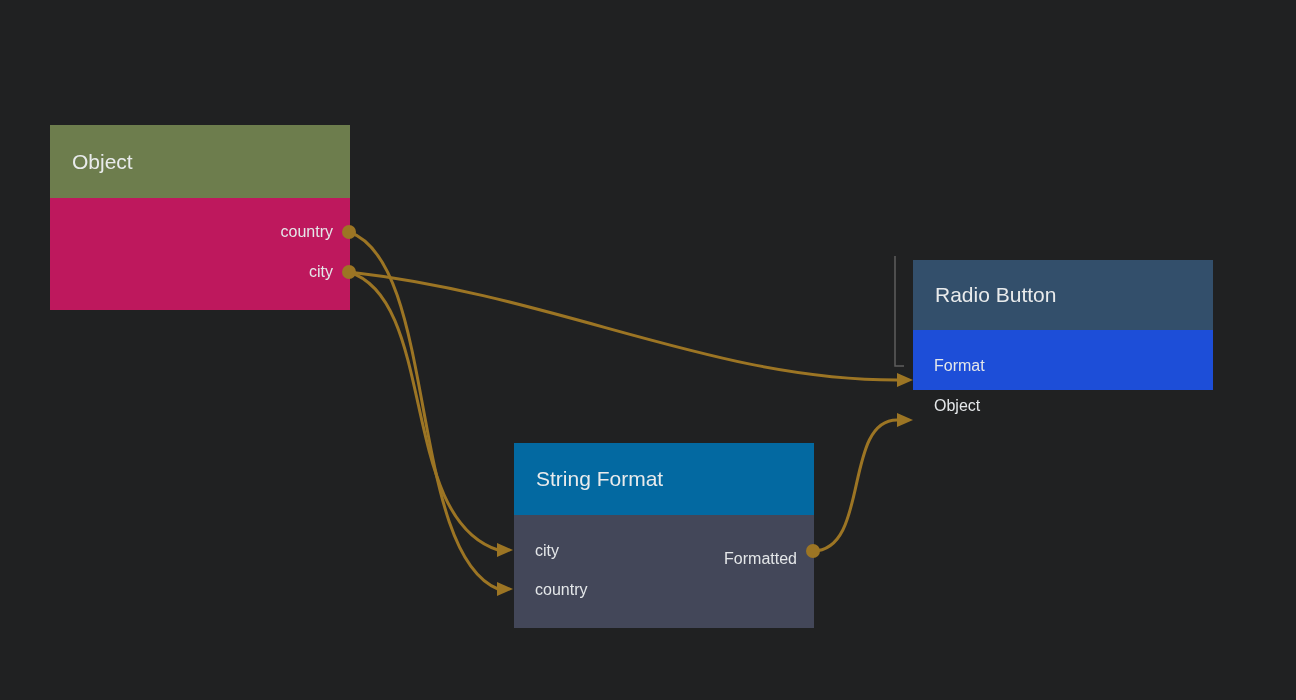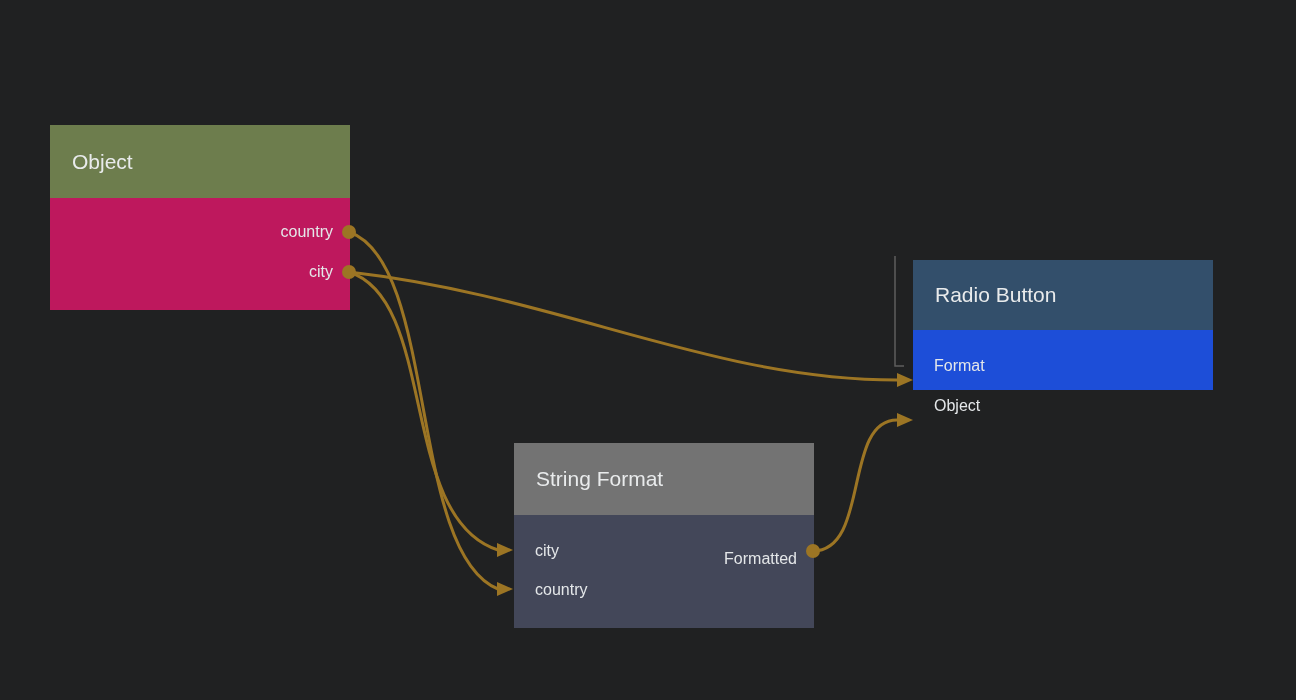--- a/index.html
+++ b/index.html
@@ -53,21 +53,21 @@
   
   #node-group         { left: 874px; top: 182px; width: 300px; height: 71px; background: #35506c; }
   #node-group .node-header  { height: 71px; }
 
   
   #node-radio-button  { left: 913px; top: 260px; width: 300px; height: 130px; background: #1d4ed8; }
   #node-radio-button .node-header { height: 70px; background: #334f6b; }
 
   
   #node-string-format { left: 514px; top: 443px; width: 300px; height: 185px; background: #434759; }
-  #node-string-format .node-header { height: 72px; background: #737373; }
+  #node-string-format .node-header { height: 72px; background: #0369a1; }
 
   #wire-layer {
     position: absolute;
     left: 0; top: 0;
     width: 1296px;
     height: 700px;
     pointer-events: none;
   }
   #wire-layer .wire {
     fill: none;

